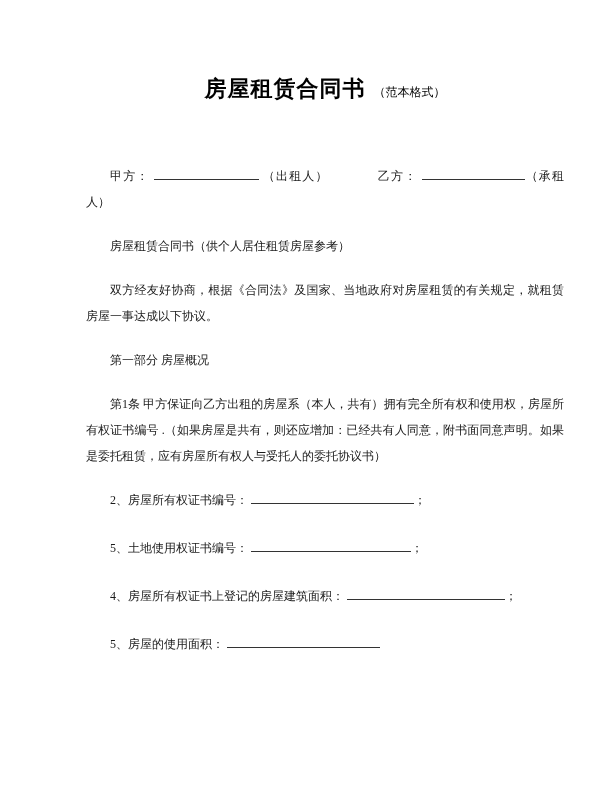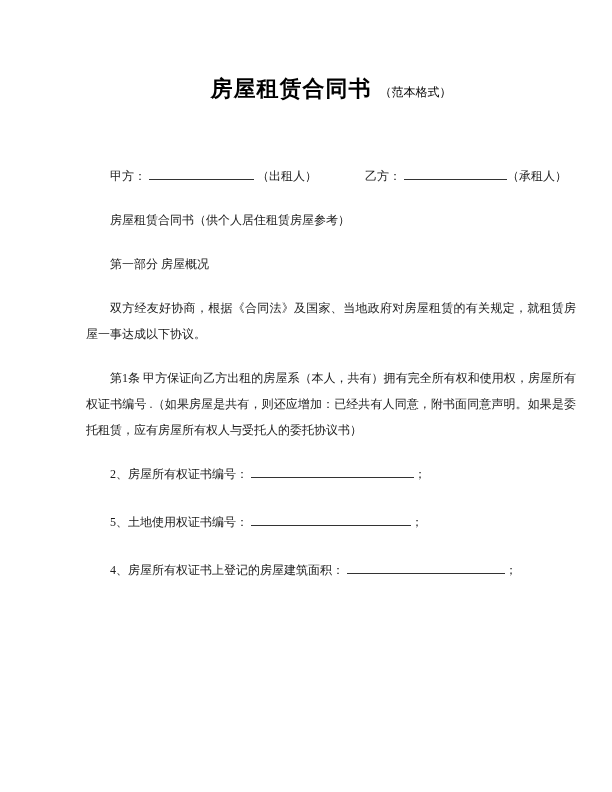--- a/index.html
+++ b/index.html
@@ -5,21 +5,21 @@
   * { margin: 0; padding: 0; box-sizing: border-box; }
   html, body { width: 612px; height: 792px; }
   body {
     background: #ffffff;
     font-family: "Liberation Serif", "DejaVu Serif", serif;
     color: #1a1a1a;
   }
   .page {
     width: 612px;
     height: 792px;
-    padding: 70px 36px 0 86px;
+    padding: 70px 48px 0 86px;
     overflow: hidden;
     background: #ffffff;
   }
   .title {
     text-align: center;
     line-height: 30px;
     margin-bottom: 56px;
     white-space: nowrap;
   }
   .title-main {
@@ -62,27 +62,28 @@
 <body>
 
 <div class="page">
 
   <h1 class="title"><span class="title-main">房屋租赁合同书</span> <span class="title-suffix">（范本格式）</span></h1>
 
   <p class="para"><span>甲方：</span> <span class="blank w-party-a"></span> <span>（出租人）</span><span class="gap"></span><span>乙方：</span> <span class="blank w-party-b"></span><span>（承租人）</span></p>
 
   <p class="para">房屋租赁合同书（供个人居住租赁房屋参考）</p>
 
+  <p class="para">双方经友好协商，根据《合同法》及国家、当地政府对房屋租赁的有关规定，就租赁房屋一事达成以下协议。</p>
+
   <p class="para">第一部分 房屋概况</p>
-
-  <p class="para">双方经友好协商，根据《合同法》及国家、当地政府对房屋租赁的有关规定，就租赁房屋一事达成以下协议。</p>
 
   <p class="para">第1条 甲方保证向乙方出租的房屋系（本人，共有）拥有完全所有权和使用权，房屋所有权证书编号 .（如果房屋是共有，则还应增加：已经共有人同意，附书面同意声明。如果是委托租赁，应有房屋所有权人与受托人的委托协议书）</p>
 
 
   <p class="para item"><span>2、房屋所有权证书编号：</span> <span class="blank w-cert2"></span><span>；</span></p>
 
   <p class="para item"><span>5、土地使用权证书编号：</span> <span class="blank w-cert3"></span><span>；</span></p>
 
   <p class="para item"><span>4、房屋所有权证书上登记的房屋建筑面积：</span> <span class="blank w-area4"></span><span>；</span></p>
 
+  <p class="para item last"><span>5、房屋的使用面积：</span> <span class="blank w-area5"></span><span></span></p>
 
 </div>
 
 </body></html>

